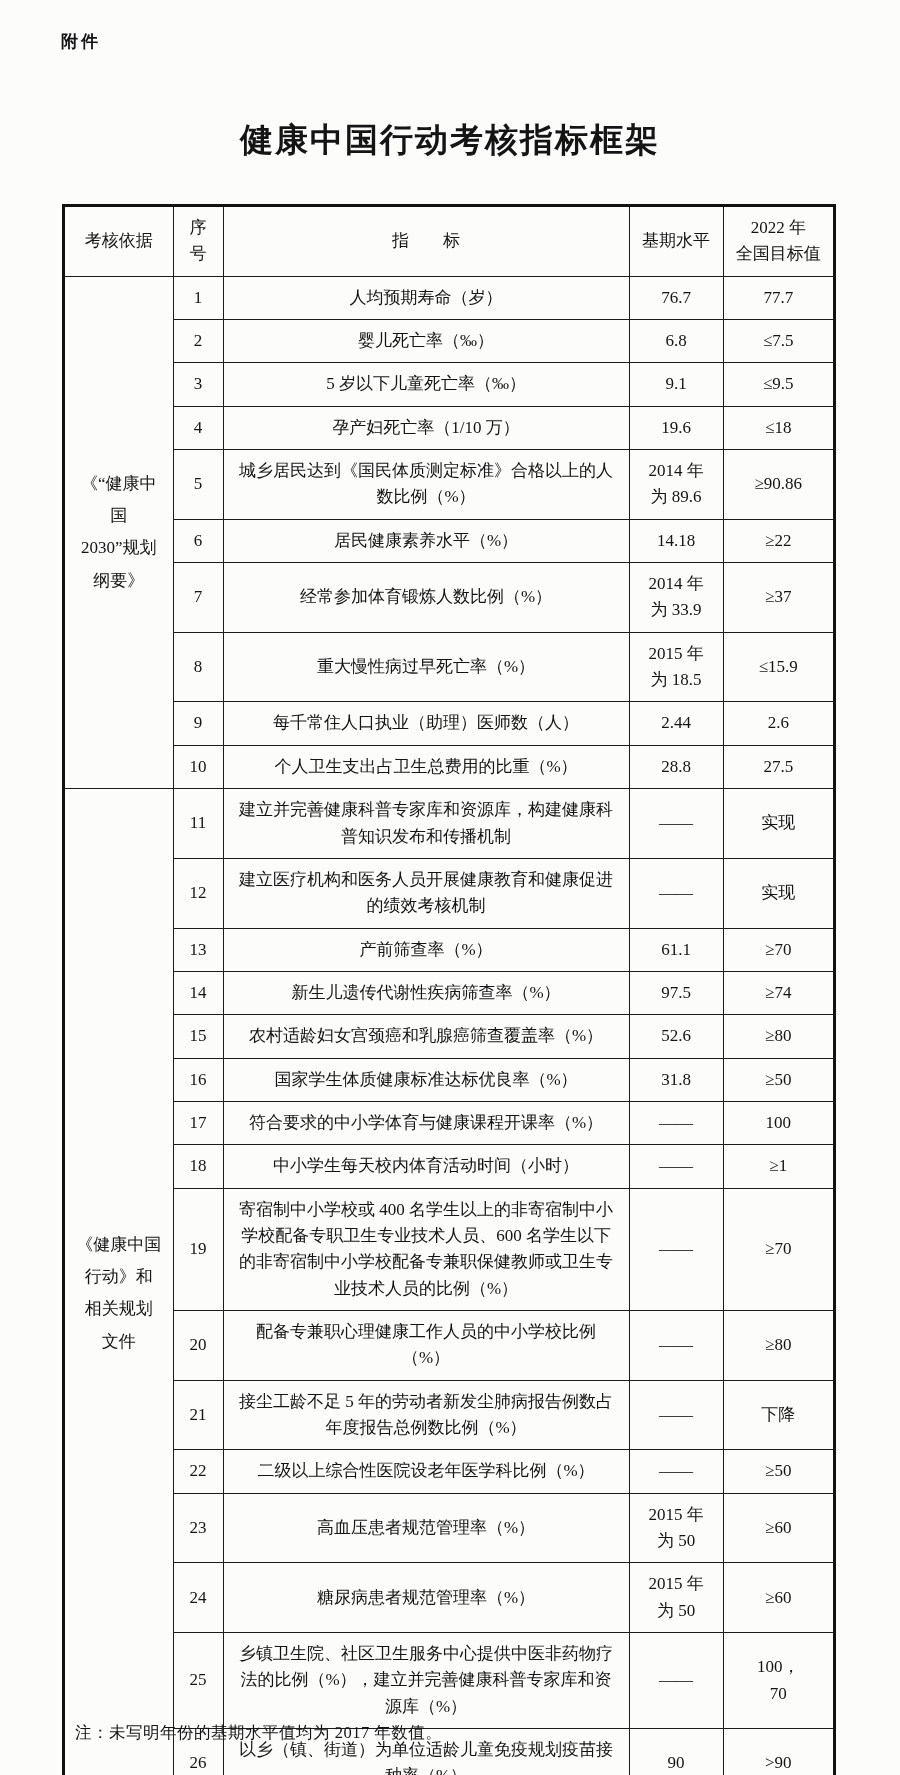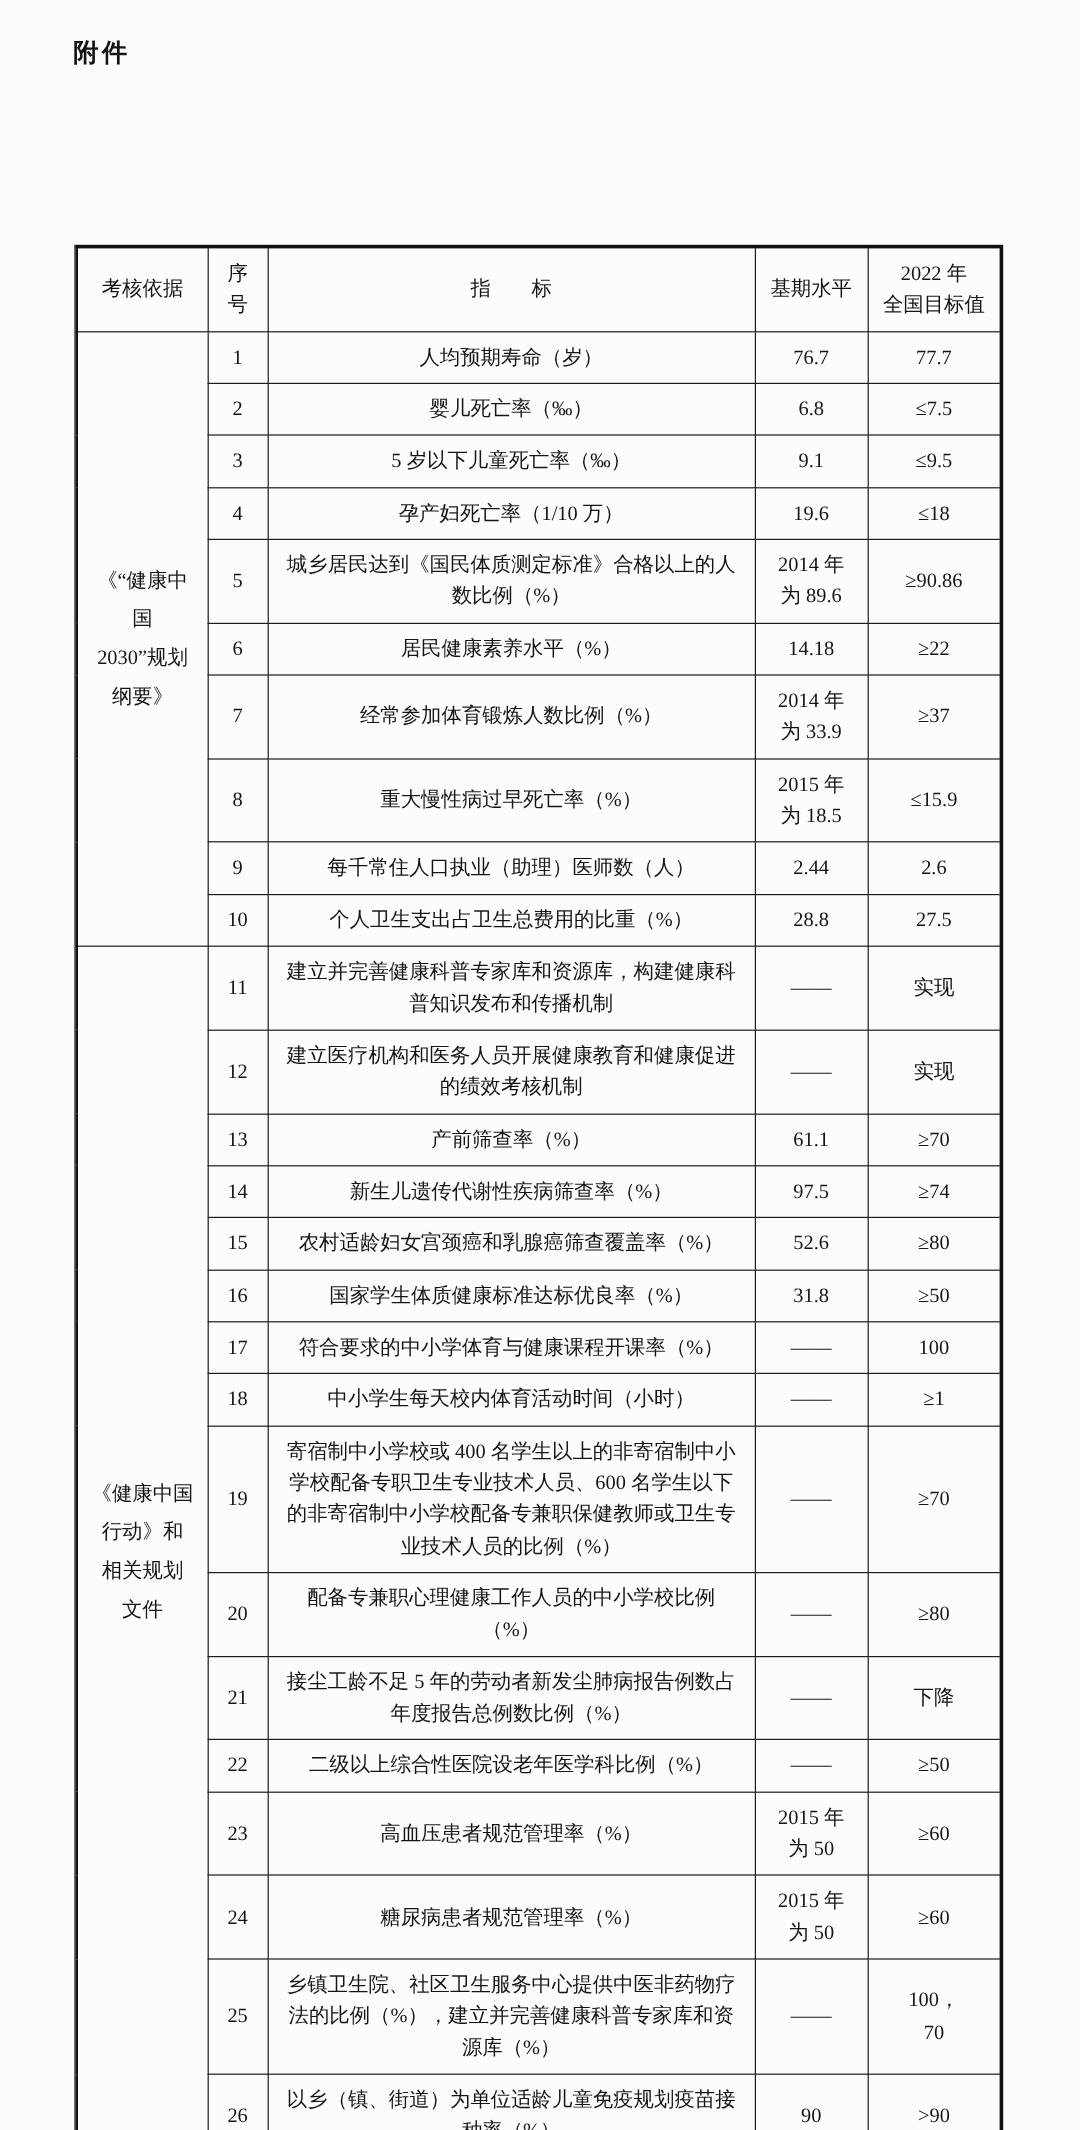--- a/index.html
+++ b/index.html
@@ -15,21 +15,21 @@
     background: #fcfcfa;
     color: #141414;
     font-family: "Liberation Serif", "DejaVu Serif", serif;
     overflow: hidden;
     box-sizing: border-box;
   }
   .attachment-label {
     position: absolute;
     top: 30px;
     left: 61px;
-    font-size: 21px;
+    font-size: 17px;
     font-weight: 600;
     letter-spacing: 3px;
   }
   .doc-title {
     position: absolute;
     top: 118px;
     left: 0;
     width: 100%;
     text-align: center;
     font-size: 33px;
@@ -83,20 +83,21 @@
     letter-spacing: 0.5px;
   }
 </style>
 </head>
 <body>
 
 <div class="page">
 
   <div class="attachment-label">附件</div>
 
+  <h1 class="doc-title">健康中国行动考核指标框架</h1>
 
   <table class="indicator-table">
     <colgroup>
       <col style="width:109px">
       <col style="width:50px">
       <col style="width:406px">
       <col style="width:94px">
       <col style="width:111px">
     </colgroup>
     <thead>
@@ -275,14 +276,15 @@
         </tr>
         <tr>
           <td class="cell-no">26</td>
           <td class="cell-indicator">以乡（镇、街道）为单位适龄儿童免疫规划疫苗接种率（%）</td>
           <td class="cell-base">90</td>
           <td class="cell-target">&gt;90</td>
         </tr>
       </tbody>
   </table>
 
+  <div class="footnote" style="top:1722px;">注：未写明年份的基期水平值均为 2017 年数值。</div>
 
 </div>
 
 </body></html>

